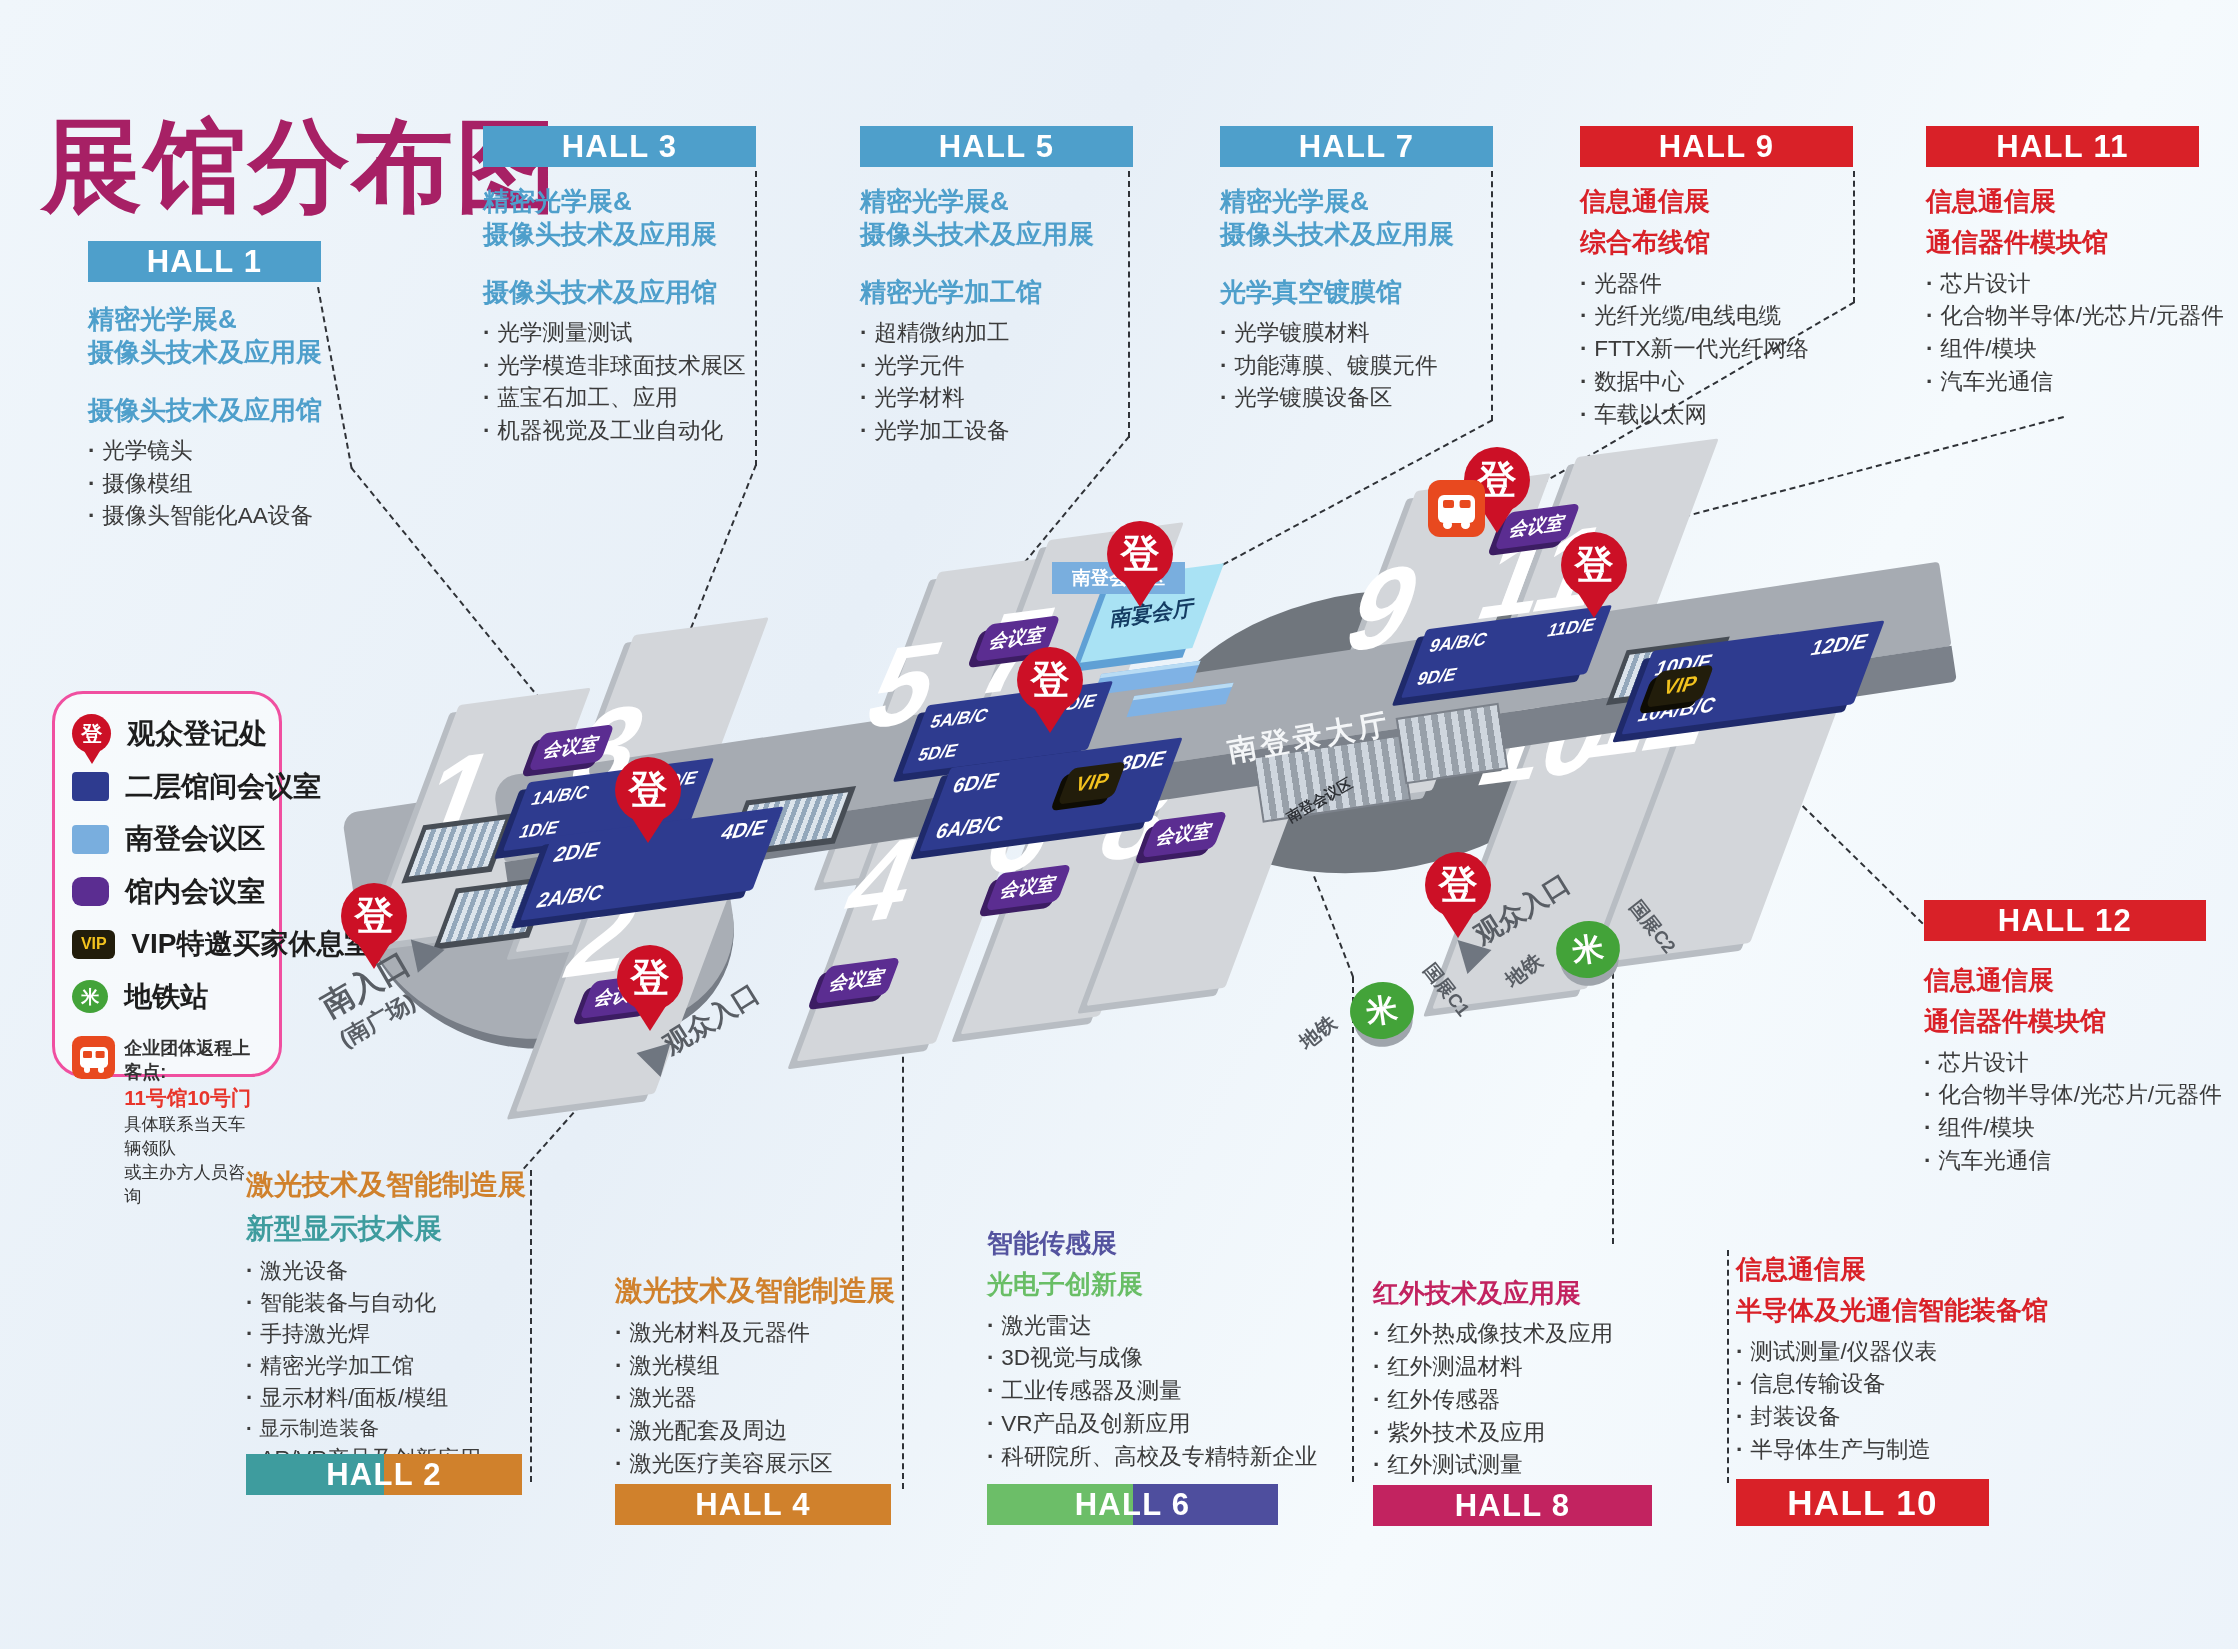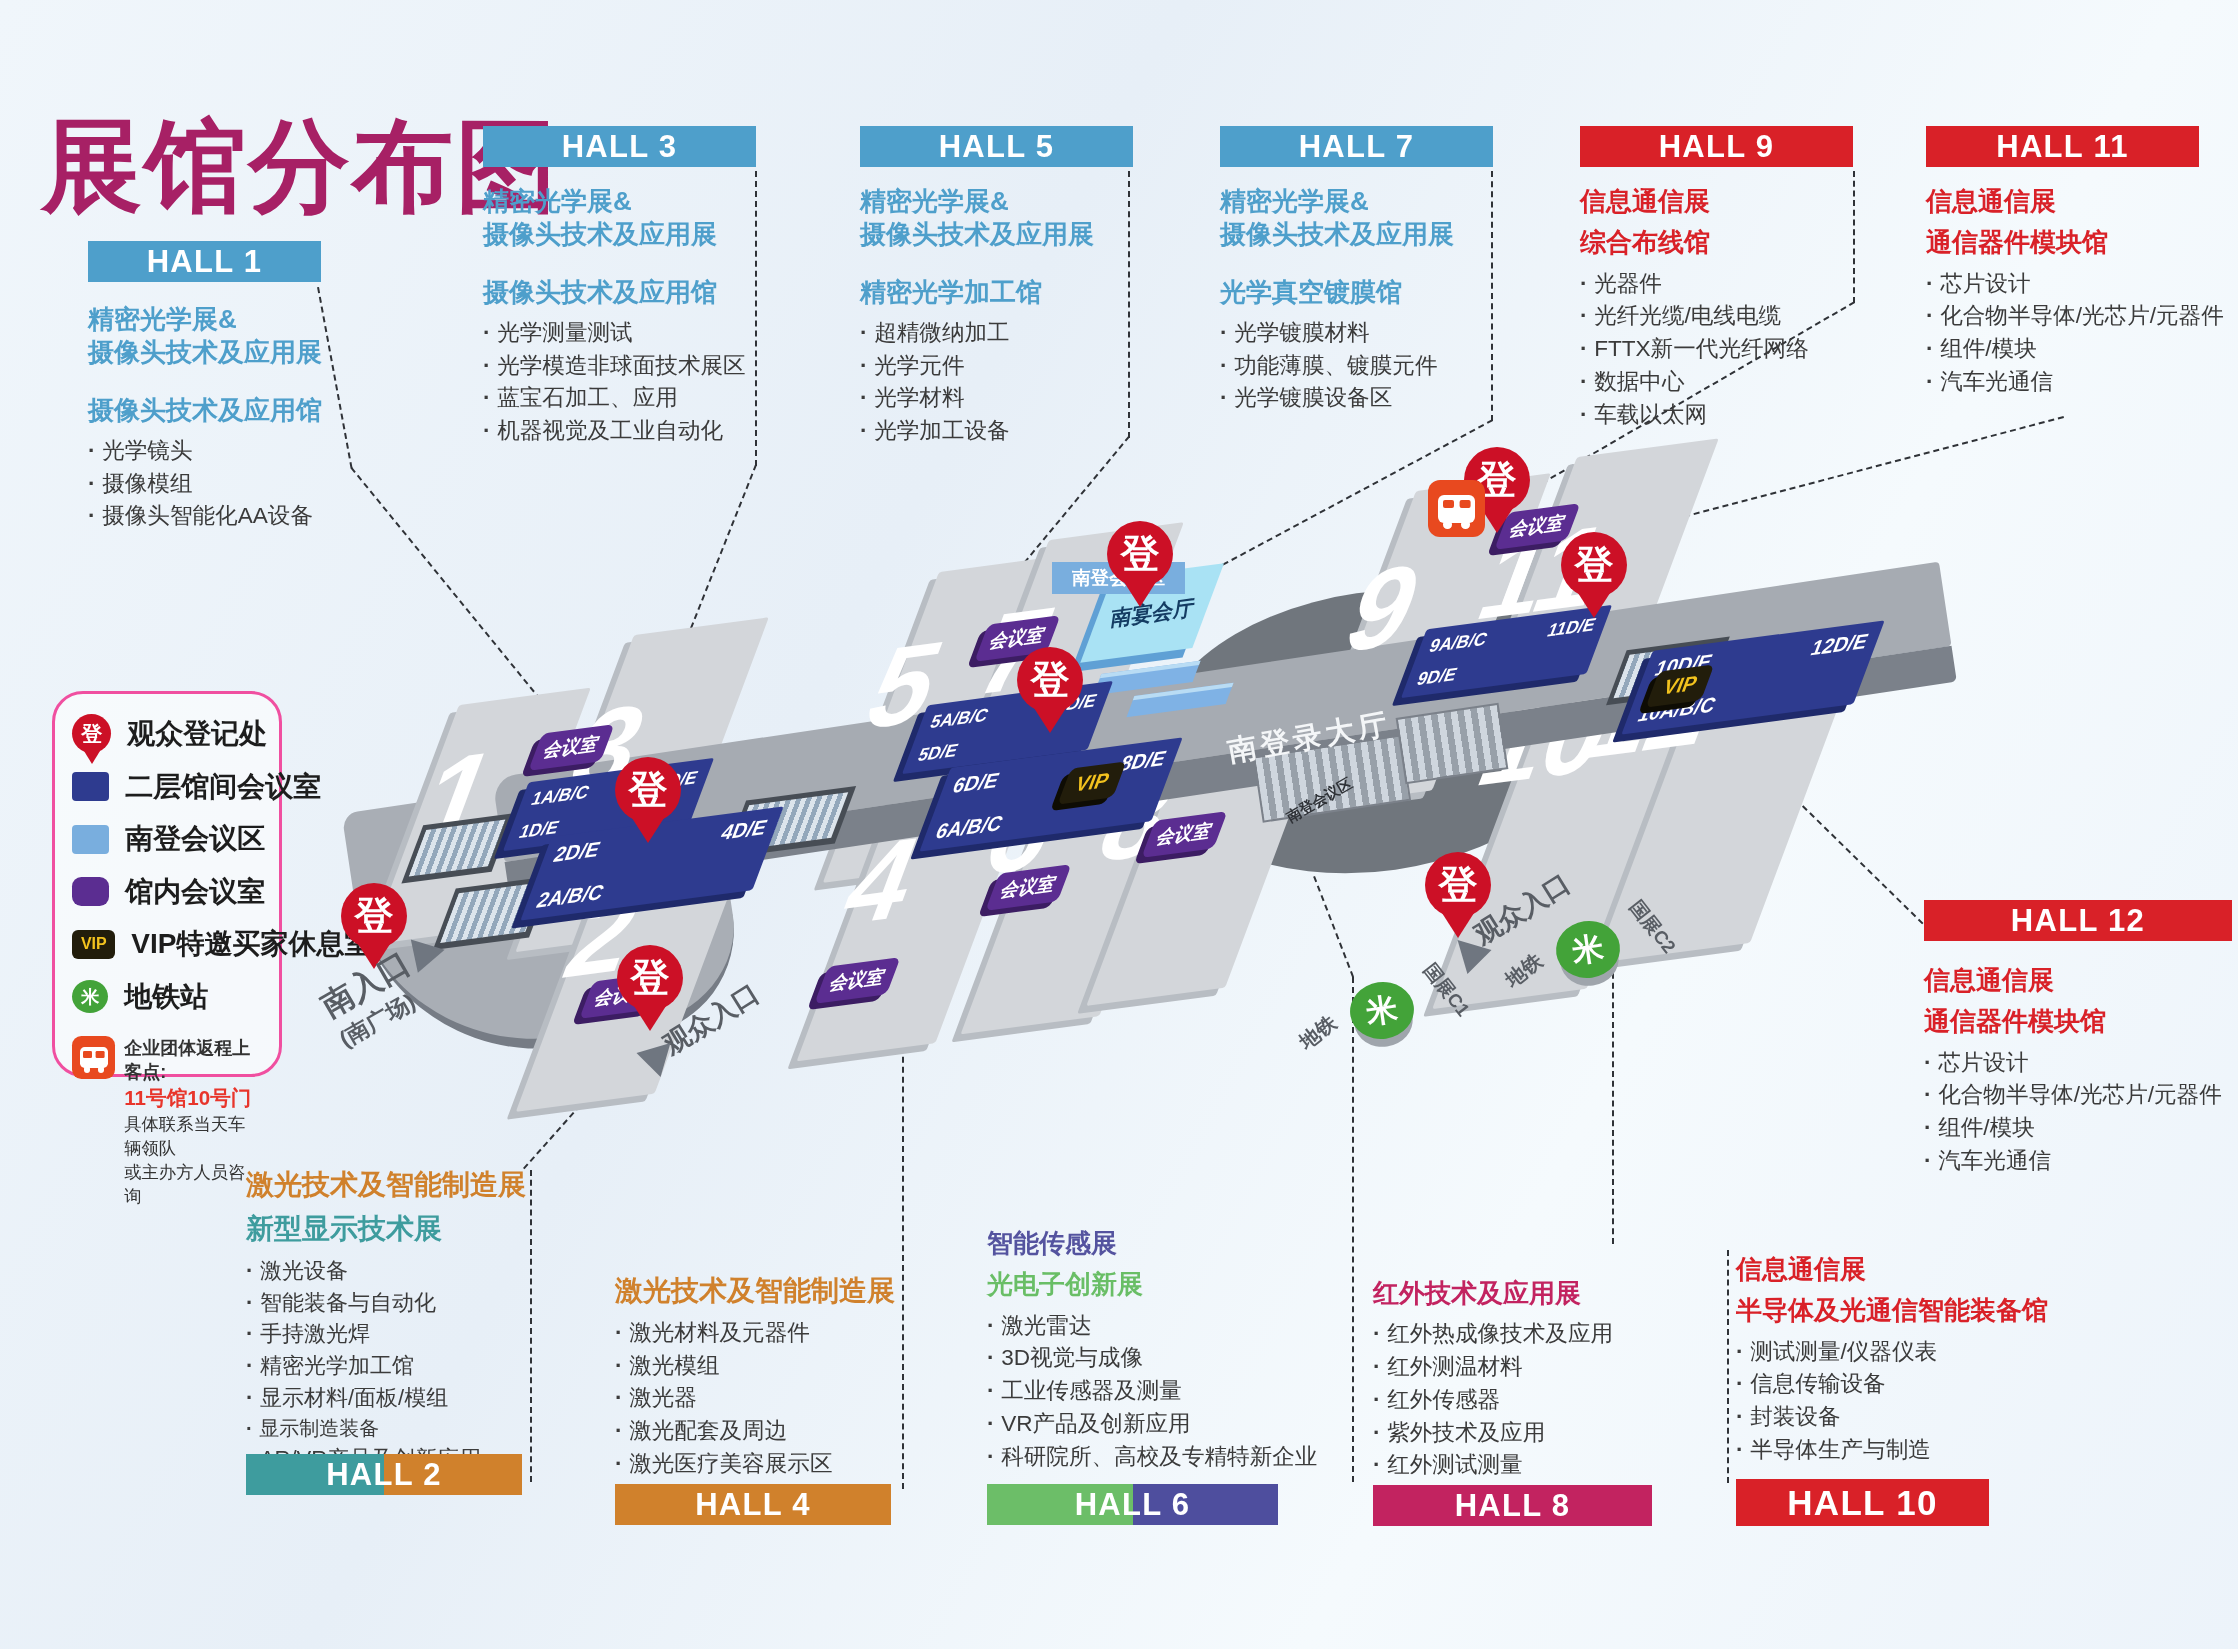--- a/index.html
+++ b/index.html
@@ -347,21 +347,21 @@
     <div class="t c-red">信息通信展</div>
     <div class="t c-red mt26">通信器件模块馆</div>
     <div class="mt26">
       <div class="it">芯片设计</div>
       <div class="it">化合物半导体/光芯片/元器件</div>
       <div class="it">组件/模块</div>
       <div class="it">汽车光通信</div>
     </div>
   </div>
 
-  <div class="hd hd-red" style="left:1924px;top:900px;width:308px">
+  <div class="hd hd-red" style="left:1924px;top:900px;width:282px">
       <span>HALL 12</span>
     </div>
   <div class="blk" style="left:1924px;top:964px;width:309px">
     <div class="t c-red">信息通信展</div>
     <div class="t c-red mt26">通信器件模块馆</div>
     <div class="mt26">
       <div class="it">芯片设计</div>
       <div class="it">化合物半导体/光芯片/元器件</div>
       <div class="it">组件/模块</div>
       <div class="it">汽车光通信</div>

